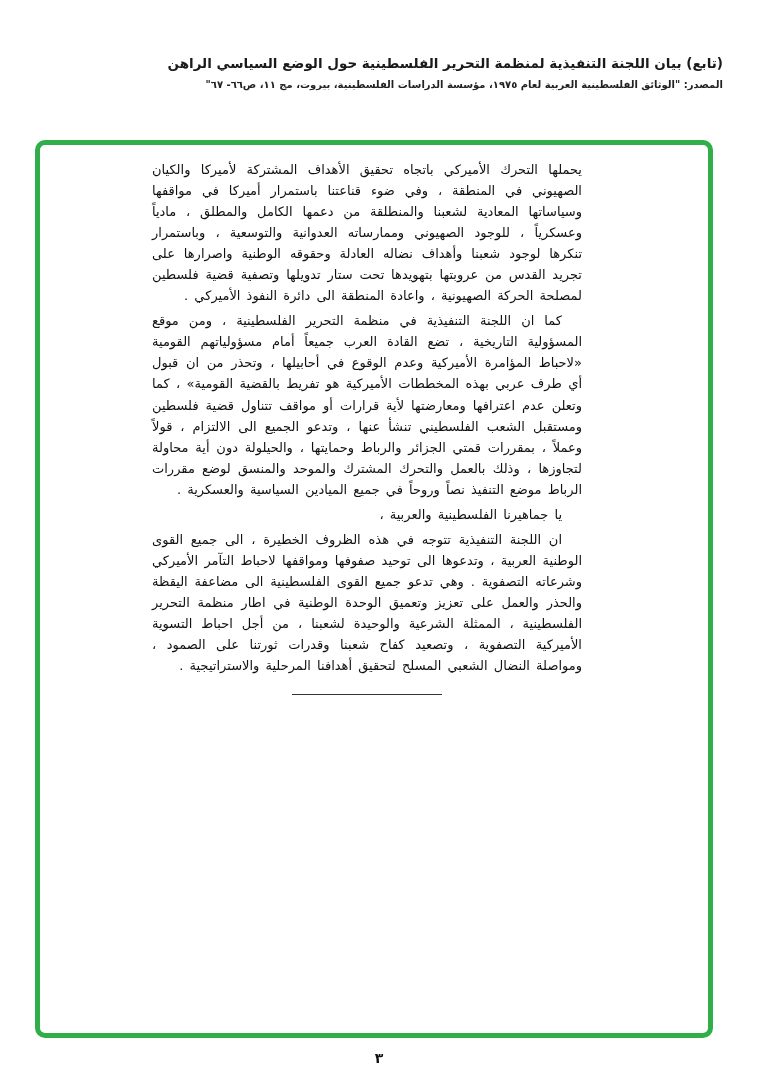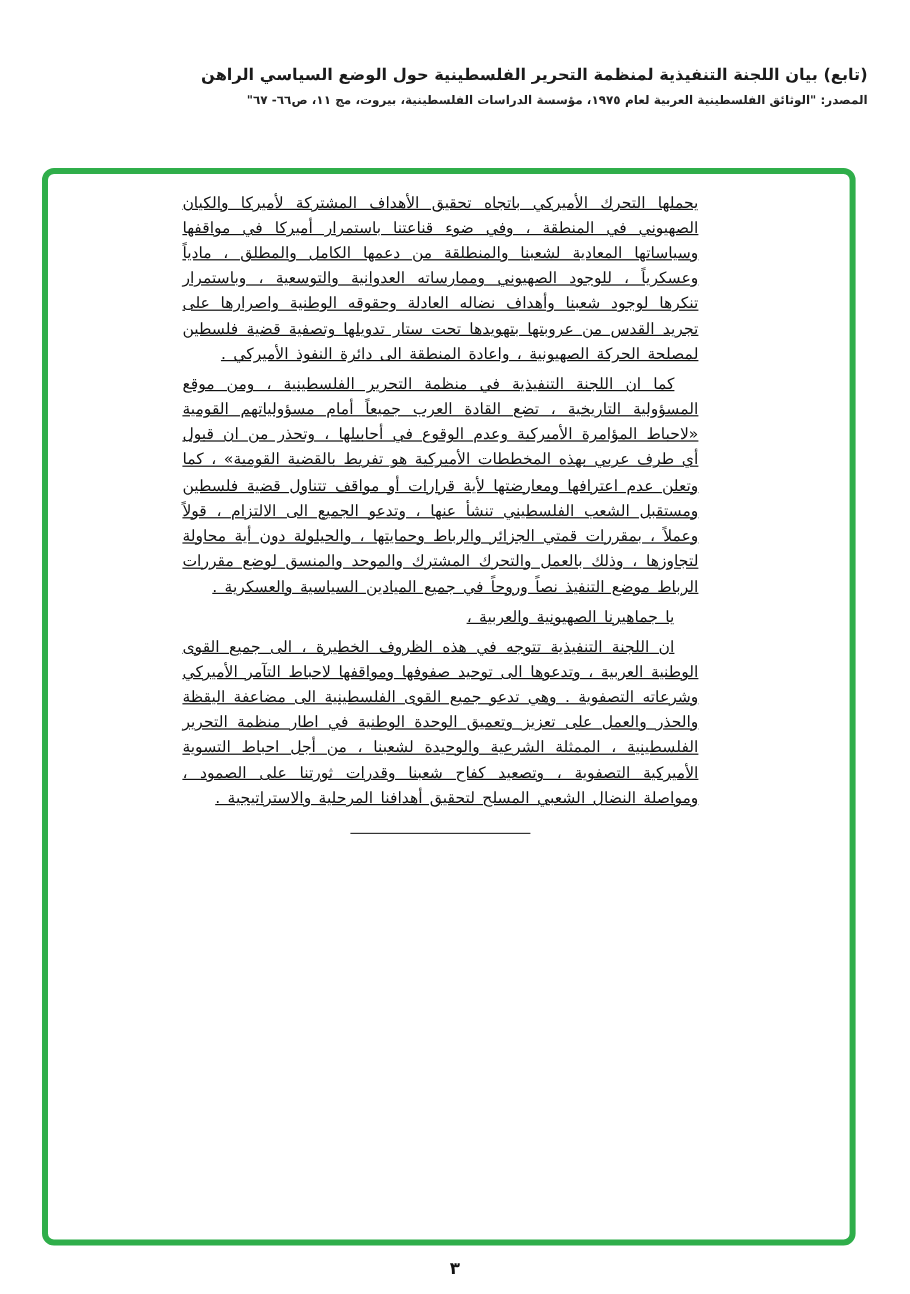--- a/index.html
+++ b/index.html
@@ -50,21 +50,20 @@
   .text-column {
     position: absolute;
     top: 14px;
     right: 126px;
     left: 112px;
     direction: rtl;
     text-align: justify;
     font-size: 13px;
     line-height: 1.62;
     color: #111;
-    text-decoration: underline;
   }
   .text-column p {
     margin: 0 0 4px 0;
     word-spacing: 2px;
   }
   .text-column p.indent {
     text-indent: 20px;
   }
   .divider {
     width: 150px;
@@ -90,21 +89,21 @@
 
   <div class="header">
     <p class="title">(تابع)  بيان اللجنة التنفيذية لمنظمة التحرير الفلسطينية حول الوضع السياسي الراهن</p>
     <p class="source">المصدر: "الوثائق الفلسطينية العربية لعام ١٩٧٥، مؤسسة الدراسات الفلسطينية، بيروت، مج ١١، ص٦٦- ٦٧"</p>
   </div>
 
   <div class="frame" style="border-color: rgb(47, 174, 74);">
     <div class="text-column">
       <p>يحملها التحرك الأميركي باتجاه تحقيق الأهداف المشتركة لأميركا والكيان الصهيوني في المنطقة ، وفي ضوء قناعتنا باستمرار أميركا في مواقفها وسياساتها المعادية لشعبنا والمنطلقة من دعمها الكامل والمطلق ، مادياً وعسكرياً ، للوجود الصهيوني وممارساته العدوانية والتوسعية ، وباستمرار تنكرها لوجود شعبنا وأهداف نضاله العادلة وحقوقه الوطنية واصرارها على تجريد القدس من عروبتها بتهويدها تحت ستار تدويلها وتصفية قضية فلسطين لمصلحة الحركة الصهيونية ، واعادة المنطقة الى دائرة النفوذ الأميركي .</p>
       <p class="indent">كما ان اللجنة التنفيذية في منظمة التحرير الفلسطينية ، ومن موقع المسؤولية التاريخية ، تضع القادة العرب جميعاً أمام مسؤولياتهم القومية «لاحباط المؤامرة الأميركية وعدم الوقوع في أحابيلها ، وتحذر من ان قبول أي طرف عربي بهذه المخططات الأميركية هو تفريط بالقضية القومية» ، كما وتعلن عدم اعترافها ومعارضتها لأية قرارات أو مواقف تتناول قضية فلسطين ومستقبل الشعب الفلسطيني تنشأ عنها ، وتدعو الجميع الى الالتزام ، قولاً وعملاً ، بمقررات قمتي الجزائر والرباط وحمايتها ، والحيلولة دون أية محاولة لتجاوزها ، وذلك بالعمل والتحرك المشترك والموحد والمنسق لوضع مقررات الرباط موضع التنفيذ نصاً وروحاً في جميع الميادين السياسية والعسكرية .</p>
-      <p class="indent">يا جماهيرنا الصهيونية والعربية ،</p>
+      <p class="indent">يا جماهيرنا الفلسطينية والعربية ،</p>
       <p class="indent">ان اللجنة التنفيذية تتوجه في هذه الظروف الخطيرة ، الى جميع القوى الوطنية العربية ، وتدعوها الى توحيد صفوفها ومواقفها لاحباط التآمر الأميركي وشرعاته التصفوية . وهي تدعو جميع القوى الفلسطينية الى مضاعفة اليقظة والحذر والعمل على تعزيز وتعميق الوحدة الوطنية في اطار منظمة التحرير الفلسطينية ، الممثلة الشرعية والوحيدة لشعبنا ، من أجل احباط التسوية الأميركية التصفوية ، وتصعيد كفاح شعبنا وقدرات ثورتنا على الصمود ، ومواصلة النضال الشعبي المسلح لتحقيق أهدافنا المرحلية والاستراتيجية .</p>
       <div class="divider"></div>
     </div>
   </div>
 
   <div class="footer">
     <span>٣</span>
   </div>
 
 </div>

